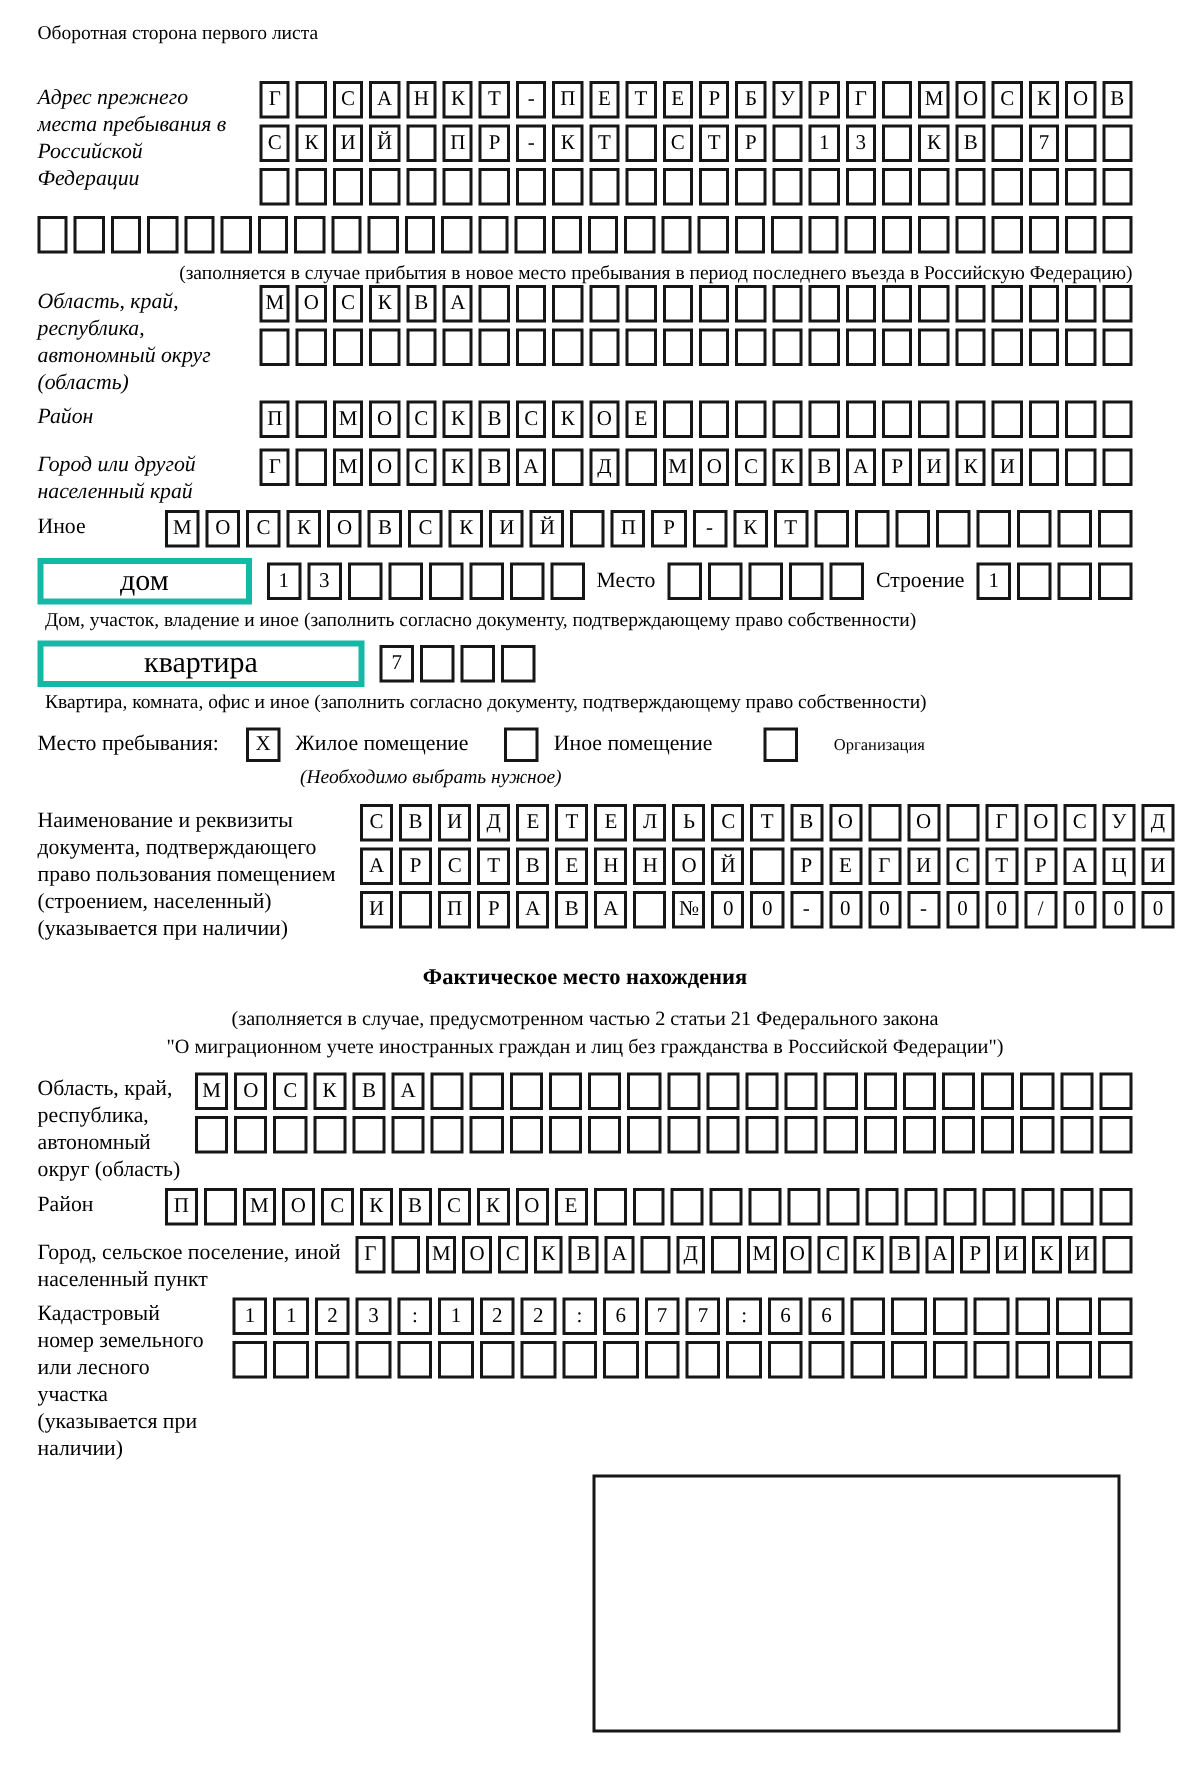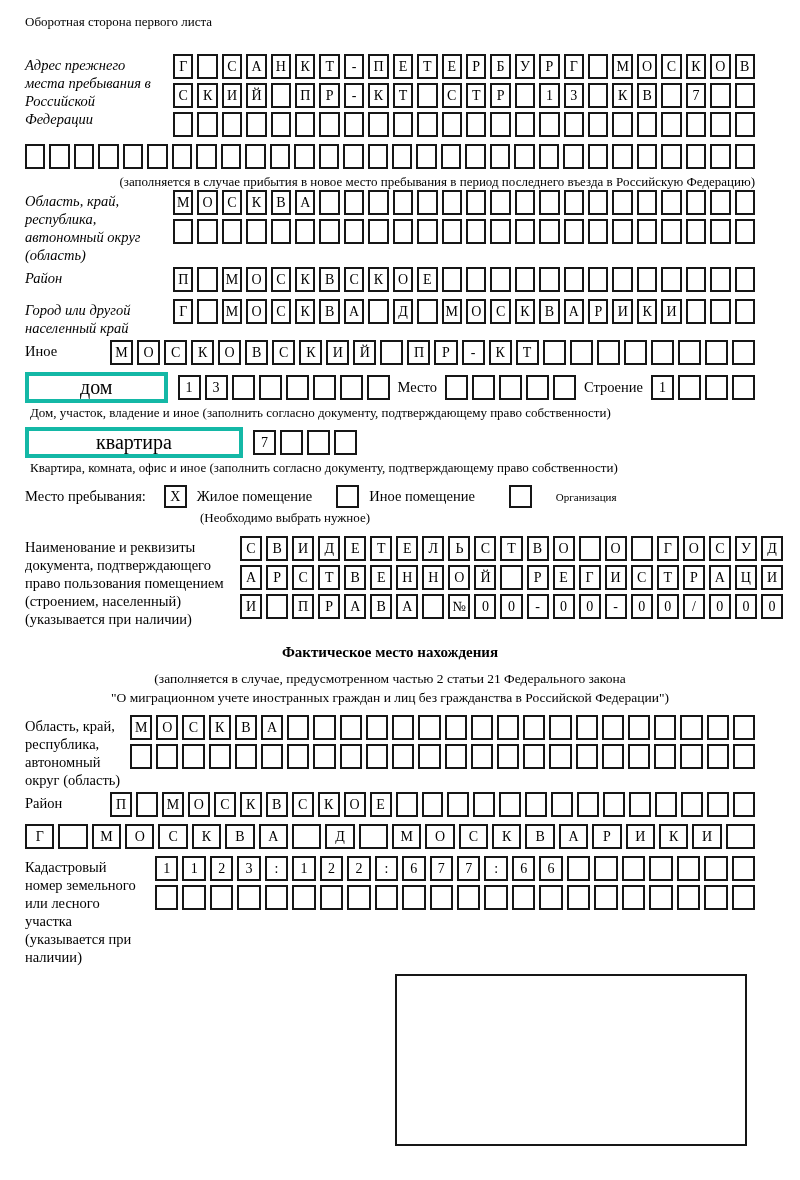--- a/index.html
+++ b/index.html
@@ -28,21 +28,21 @@
            font-size:20px;box-sizing:content-box;}
   .boxdom{width:166px;margin-right:10px;}
   .boxkv{width:210px;margin-right:10px;}
   .cells-fixed{display:flex;gap:4px;}
   .cells-fixed .cell{width:19px;flex:0 0 auto;}
   .inline-lab{font-size:14.5px;margin:0 8px;}
   .subcap{font-size:13px;margin:1px 0 6px 5px;}
   .mestorow{display:flex;align-items:center;margin-top:9px;}
   .checkbox{width:19px;height:19px;border:2px solid #161616;display:flex;align-items:center;
             justify-content:center;font-size:14px;margin:0 10px;}
-  .mesto-note{font-size:13px;margin:2px 0 10px 175px;}
+  .mesto-note{font-size:13px;margin:2px 0 10px 175px;font-style:italic;}
   .doc-cells{flex:1;display:flex;flex-direction:column;margin-right:-28px;}
   .fact-title{text-align:center;font-weight:bold;font-size:15px;margin:16px 0 8px 0;}
   .fact-cap{text-align:center;font-size:13.5px;line-height:19px;}
   .fact-caps{margin-bottom:8px;}
   .stamp-box{margin-left:370px;width:352px;height:172px;border:2px solid #161616;margin-top:8px;
              box-sizing:border-box;}
 </style>
 </head>
 <body>
 
@@ -540,20 +540,21 @@
           <div class="cell"></div>
           <div class="cell"></div>
           <div class="cell"></div>
           <div class="cell"></div>
           <div class="cell"></div>
         </div>
     </div>
   </div>
 
   <div class="field">
+    <div class="flabel w207">Город, сельское поселение, иной населенный пункт</div>
     <div class="rows">
       <div class="cells">
           <div class="cell">Г</div>
           <div class="cell"></div>
           <div class="cell">М</div>
           <div class="cell">О</div>
           <div class="cell">С</div>
           <div class="cell">К</div>
           <div class="cell">В</div>
           <div class="cell">А</div>

